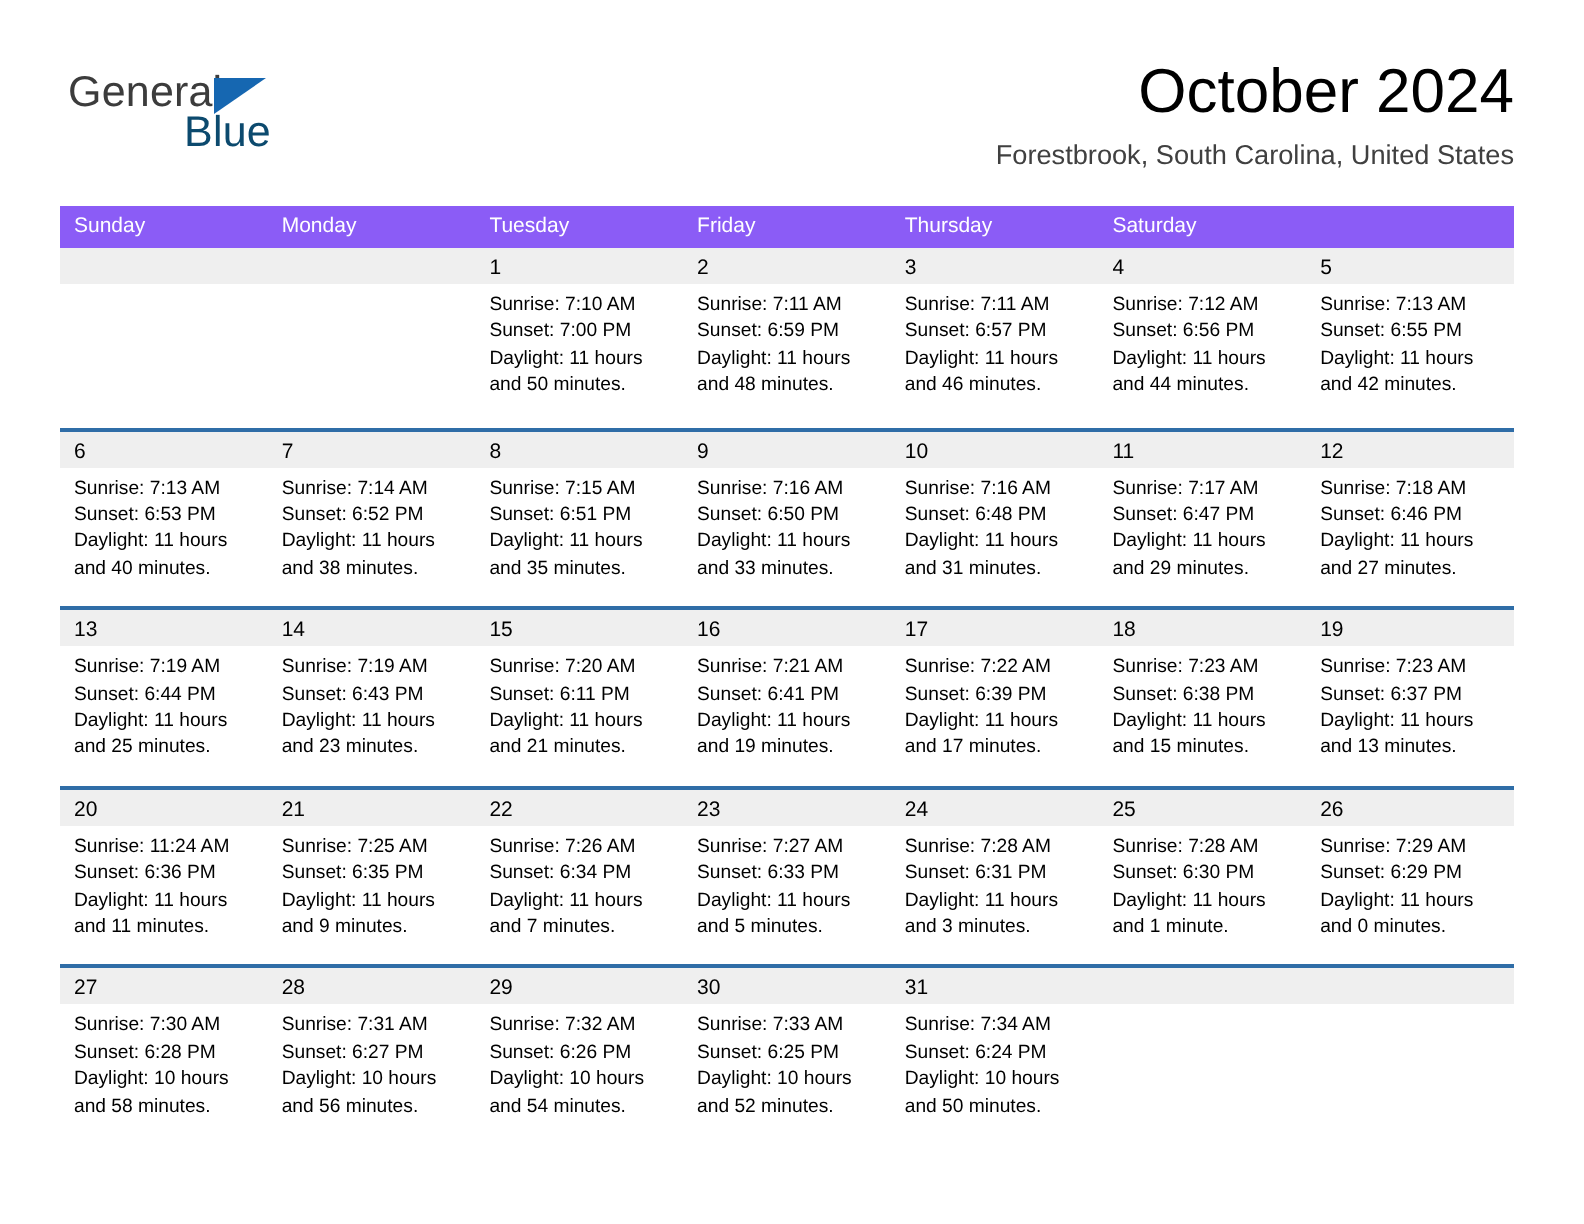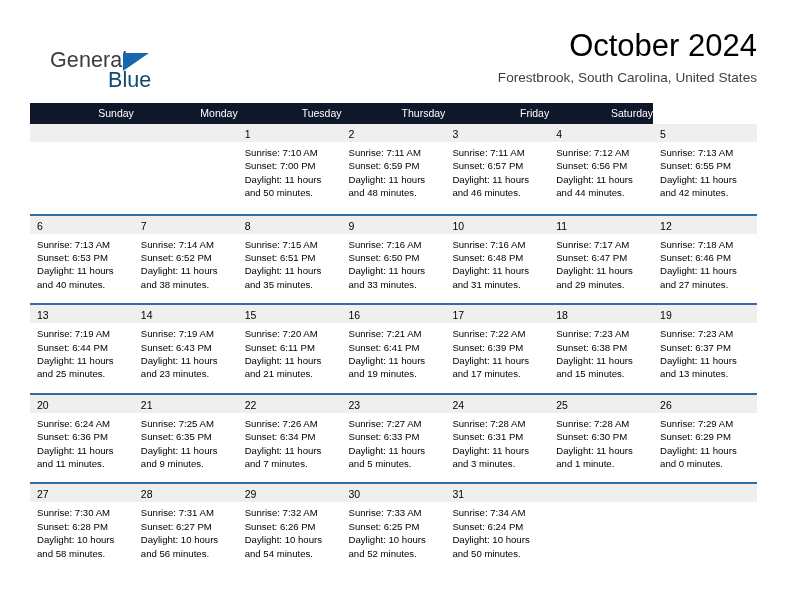--- a/index.html
+++ b/index.html
@@ -25,24 +25,23 @@
   .top-header {
     position: absolute;
     left: 0;
     top: 0;
     width: 792px;
     height: 100px;
   }
   .logo {
     position: absolute;
     left: 34px;
-    top: 48px;
+    top: 34px;
     width: 200px;
     height: 50px;
-    margin-left: 16px;
   }
   .logo-general {
     position: absolute;
     left: 0;
     top: 0;
     font-size: 21.5px;
     letter-spacing: 0.1px;
     color: #3c3c3c;
     font-family: "Liberation Sans", sans-serif;
   }
@@ -87,24 +86,23 @@
 
   
   .calendar {
     position: absolute;
     left: 30px;
     top: 103px;
     width: 727px;
   }
   .dow-row {
     display: flex;
-    width: 623px;
+    width: 727px;
     height: 21px;
-    background: #0f172a;
-    text-align: right;
+    background: #8b5cf6;
   }
   .dow-cell {
     flex: 0 0 103.857px;
     width: 103.857px;
     box-sizing: border-box;
     color: #ffffff;
     font-size: 10.5px;
     line-height: 21px;
     padding-left: 7px;
     white-space: nowrap;
@@ -167,22 +165,22 @@
     </div>
 
   </div>
 
   <div class="calendar">
 
     <div class="dow-row">
       <div class="dow-cell">Sunday</div>
       <div class="dow-cell">Monday</div>
       <div class="dow-cell">Tuesday</div>
+      <div class="dow-cell">Friday</div>
       <div class="dow-cell">Thursday</div>
-      <div class="dow-cell">Friday</div>
       <div class="dow-cell">Saturday</div>
     </div>
 
     <div class="week-row first">
       <div class="day-cell">
         <div class="day-band"><span class="day-num"></span></div>
         <div class="day-body">
           <div class="day-line"></div>
           <div class="day-line"></div>
           <div class="day-line"></div>
@@ -374,21 +372,21 @@
           <div class="day-line">Daylight: 11 hours</div>
           <div class="day-line">and 13 minutes.</div>
         </div>
       </div>
     </div>
 
     <div class="week-row">
       <div class="day-cell">
         <div class="day-band"><span class="day-num">20</span></div>
         <div class="day-body">
-          <div class="day-line">Sunrise: 6:24 AM</div>
+          <div class="day-line">Sunrise: 11:24 AM</div>
           <div class="day-line">Sunset: 6:36 PM</div>
           <div class="day-line">Daylight: 11 hours</div>
           <div class="day-line">and 11 minutes.</div>
         </div>
       </div>
       <div class="day-cell">
         <div class="day-band"><span class="day-num">21</span></div>
         <div class="day-body">
           <div class="day-line">Sunrise: 7:25 AM</div>
           <div class="day-line">Sunset: 6:35 PM</div>

